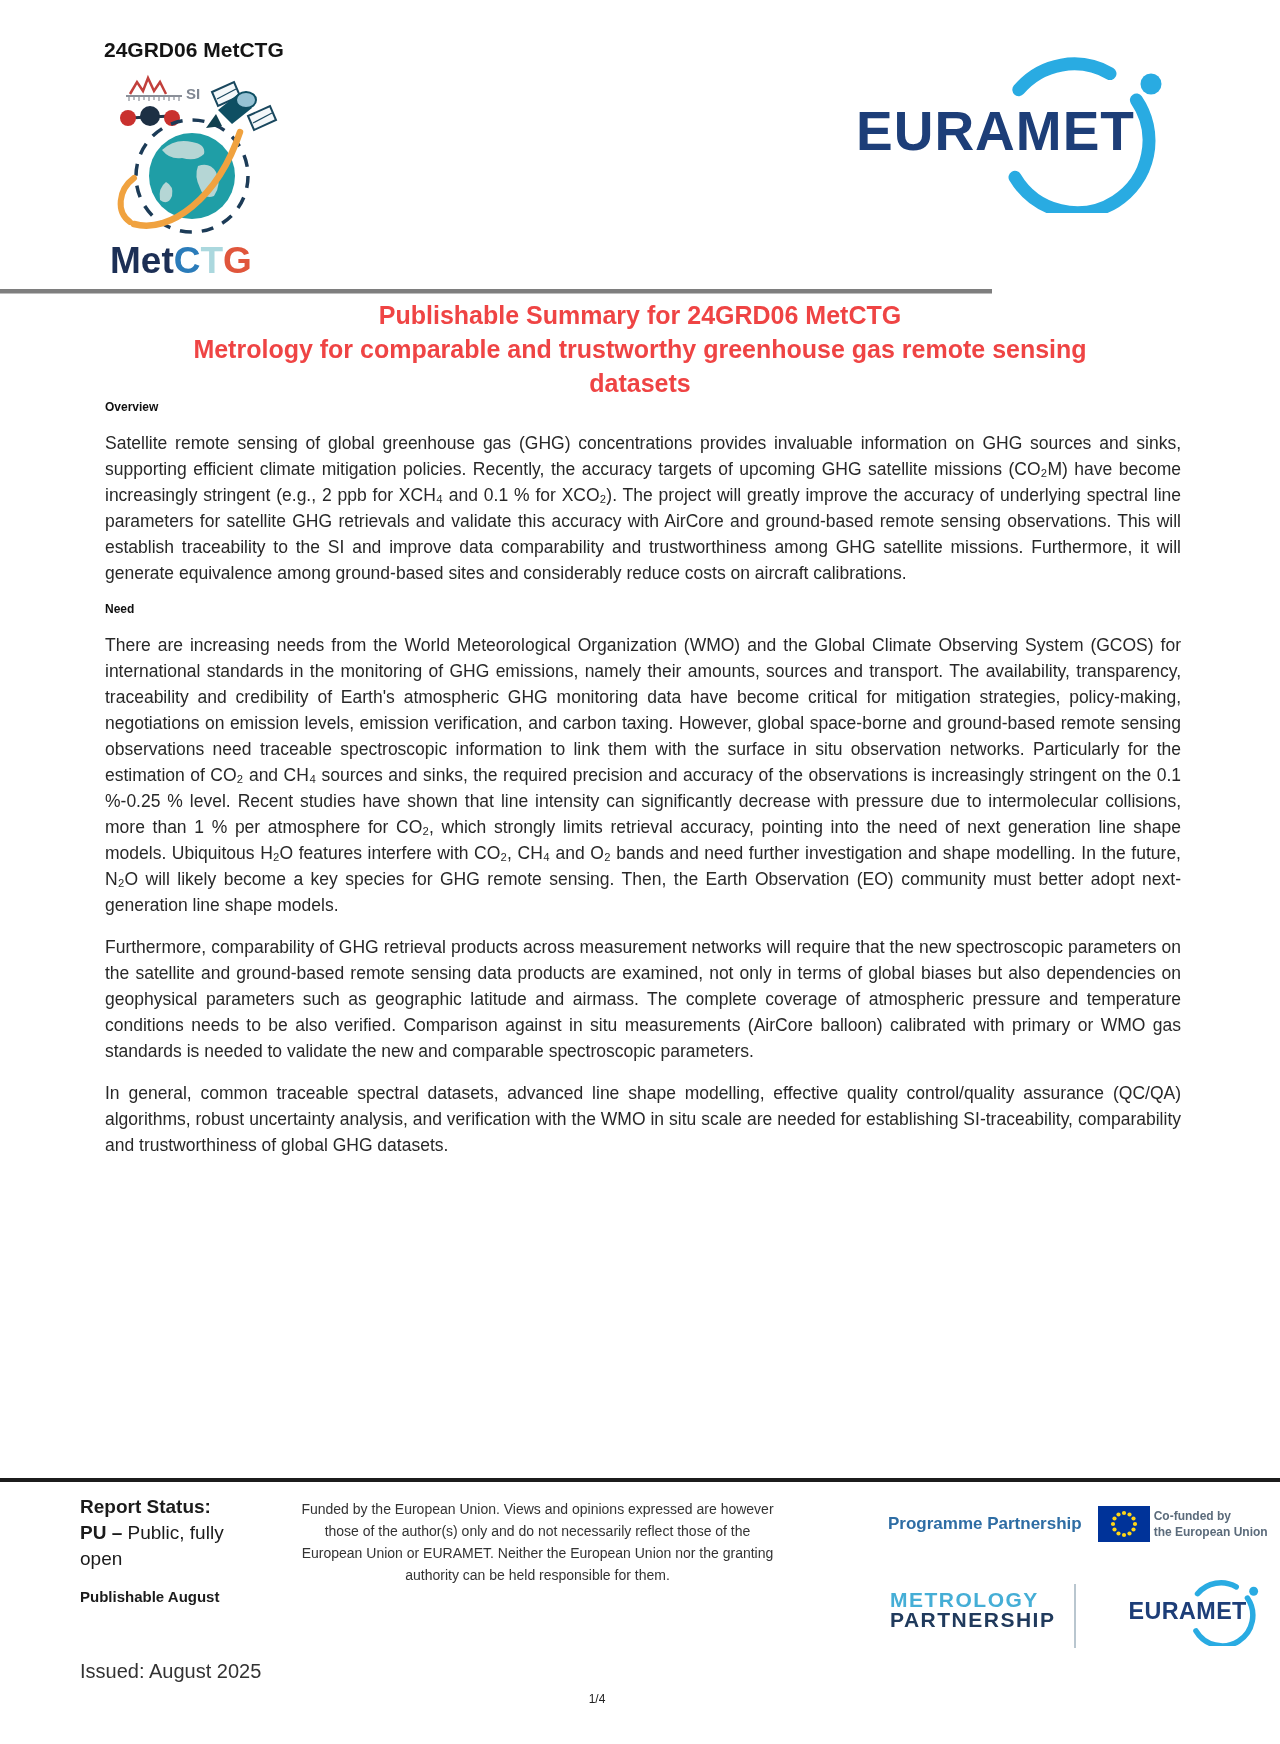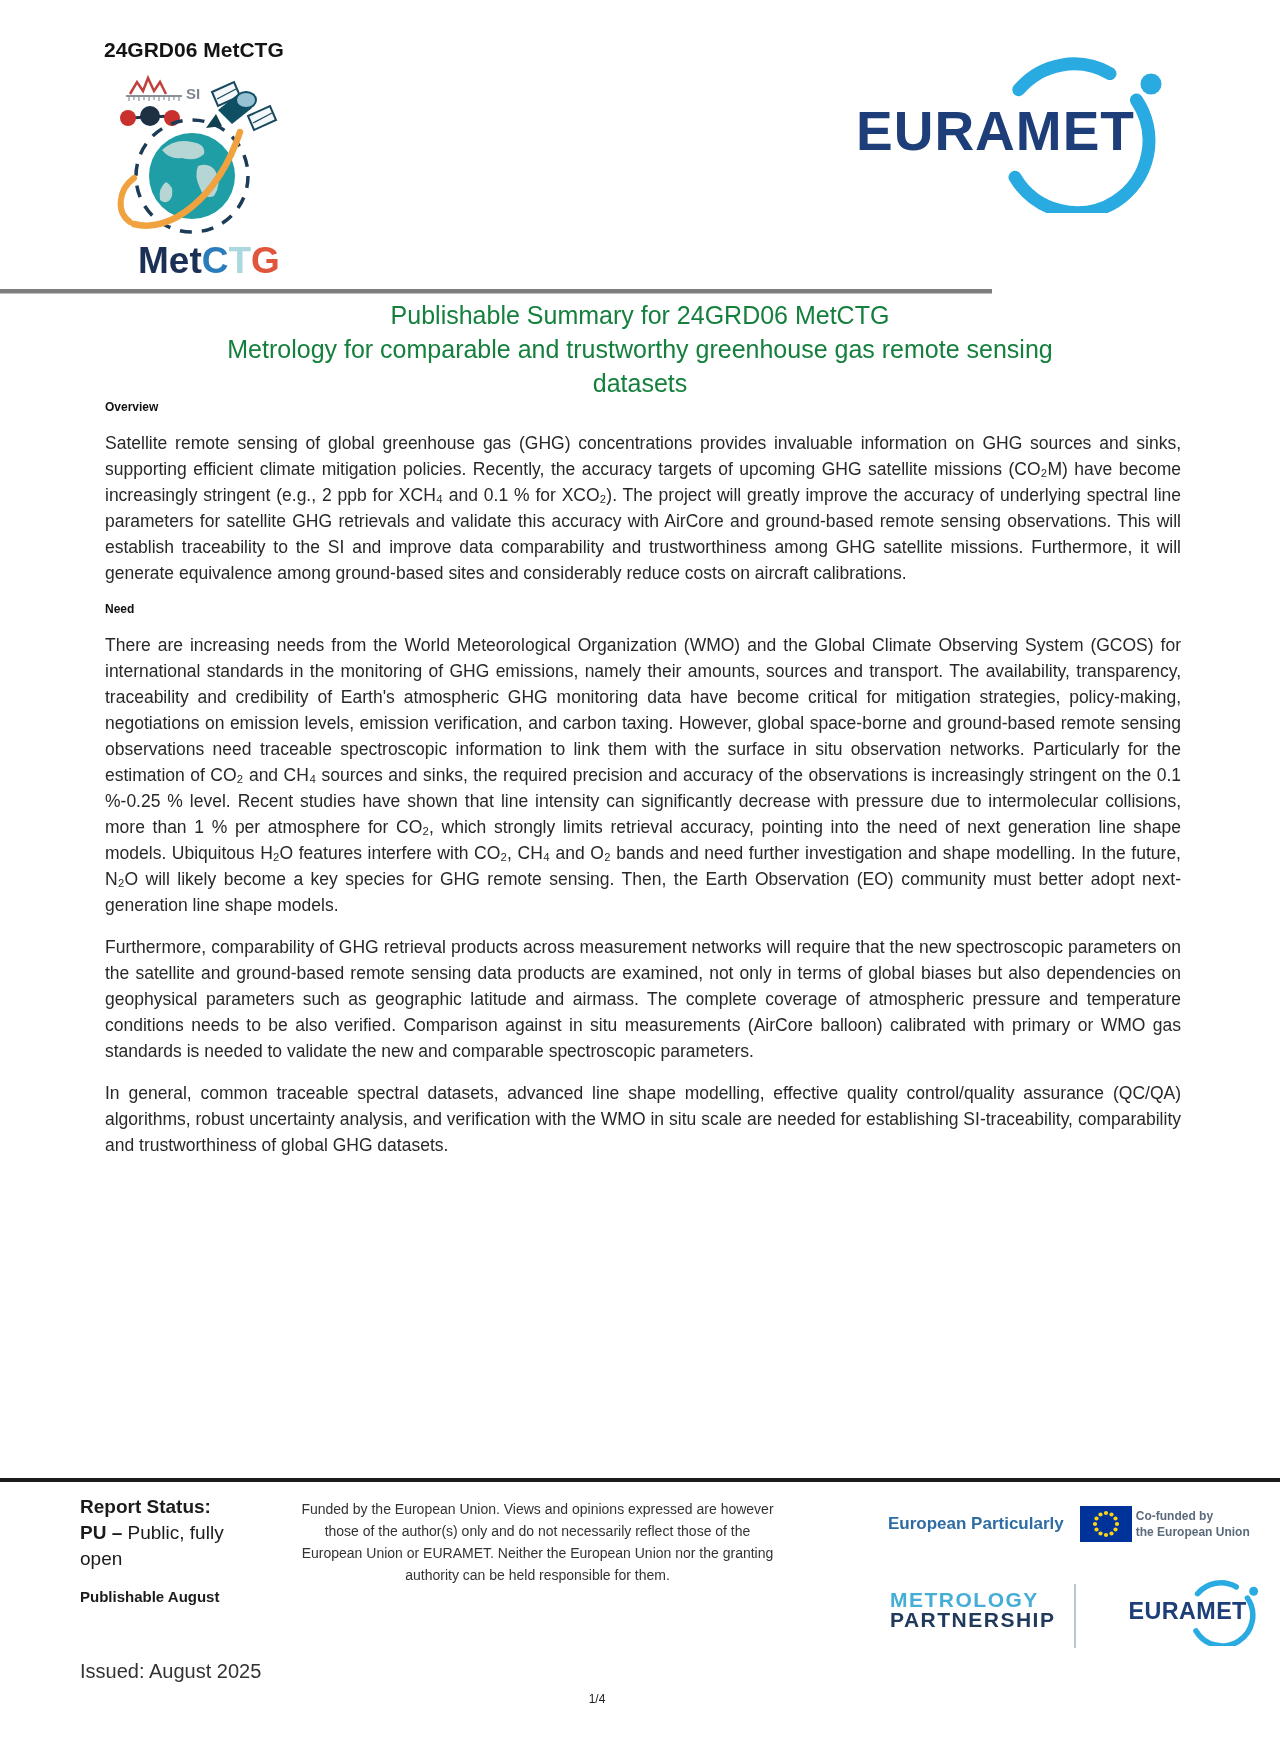--- a/index.html
+++ b/index.html
@@ -3,27 +3,27 @@
 <meta charset="utf-8">
 <style>
   html,body{margin:0;padding:0;background:#e8e8e8;}
   .page{
     position:relative;width:1280px;height:1744px;margin:0 auto;background:#ffffff;
     font-family:"Liberation Sans","DejaVu Sans",sans-serif;color:#2a2a2a;overflow:hidden;padding-left:12px;
   }
   .project-code{position:absolute;left:104px;top:38px;font-size:21px;font-weight:bold;color:#141414;}
   .metctg-logo{position:absolute;left:100px;top:74px;width:200px;}
   .metctg-wordmark{margin:2px 0 0 10px;font-size:37px;font-weight:bold;letter-spacing:0px;line-height:38px;}
-  .wm-met{color:#1c2f55;margin-left:28px;}
+  .wm-met{color:#1c2f55;}
   .wm-c{color:#2b7cba;}
   .wm-t{color:#abd8de;}
   .wm-g{color:#e0563c;}
   .euramet-big{position:absolute;left:756px;top:48px;}
   .header-rule{position:absolute;left:0;top:289px;width:992px;height:4px;background:#7e7e7e;border-bottom:1px solid #bdbdbd;}
-  .doc-title{position:absolute;left:180px;top:298px;width:920px;text-align:center;font-size:25px;font-weight:normal;line-height:34px;color:#15803d;}
+  .doc-title{position:absolute;left:180px;top:298px;width:920px;text-align:center;font-size:25px;font-weight:bold;line-height:34px;color:#ef4444;}
   .content{position:absolute;left:105px;top:400px;width:1076px;}
   .section-heading{font-size:12px;font-weight:bold;color:#101010;margin:0 0 16px 0;}
   .section-heading.second{}
   .content p{font-size:17.5px;line-height:26px;text-align:justify;margin:0 0 16px 0;color:#282828;}
   .footer-rule{position:absolute;left:0;top:1478px;width:1280px;height:4px;background:#1c1c1c;}
   .report-status{position:absolute;left:80px;top:1494px;width:172px;font-size:19px;line-height:26px;color:#1b1b1b;}
   .rs-label,.b{font-weight:bold;}
   .funding-disclaimer{position:absolute;left:295px;top:1498px;width:485px;text-align:center;font-size:14px;line-height:22px;color:#333;}
   .doc-type{position:absolute;left:80px;top:1588px;font-size:15px;font-weight:bold;color:#1b1b1b;}
   .funding-statement{position:absolute;left:295px;top:1596px;width:485px;text-align:center;font-size:14px;line-height:21px;color:#333;}
@@ -118,21 +118,21 @@
   </div>
 
   <div class="funding-disclaimer">Funded by the European Union. Views and opinions expressed are however those of the author(s) only and do not necessarily reflect those of the European Union or EURAMET. Neither the European Union nor the granting authority can be held responsible for them.</div>
 
   <div class="doc-type">Publishable August</div>
 
 
   <div class="issued">Issued: August 2025</div>
 
   <div class="ep-row">
-    <span class="ep-text">European Particularly</span>
+    <span class="ep-text">Programme Partnership</span>
     <svg width="52" height="36" viewBox="0 0 52 36">
       <rect x="0" y="0" width="52" height="36" fill="#003399"></rect>
       <g fill="#ffd617">
         <circle cx="26" cy="7" r="2.1"></circle>
           <circle cx="31.5" cy="8.5" r="2.1"></circle>
           <circle cx="35.5" cy="12.5" r="2.1"></circle>
         <circle cx="37" cy="18" r="2.1"></circle>
           <circle cx="35.5" cy="23.5" r="2.1"></circle>
           <circle cx="31.5" cy="27.5" r="2.1"></circle>
         <circle cx="26" cy="29" r="2.1"></circle>

